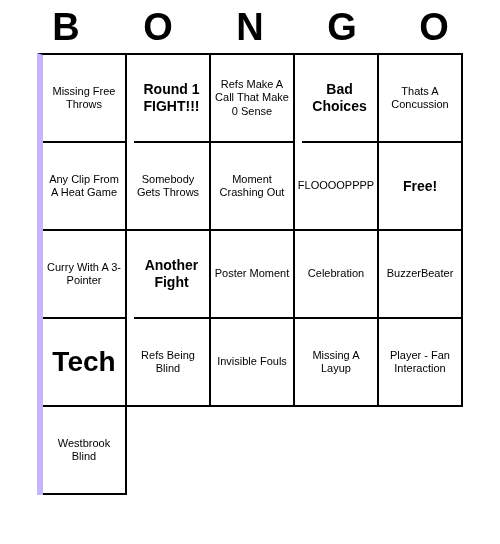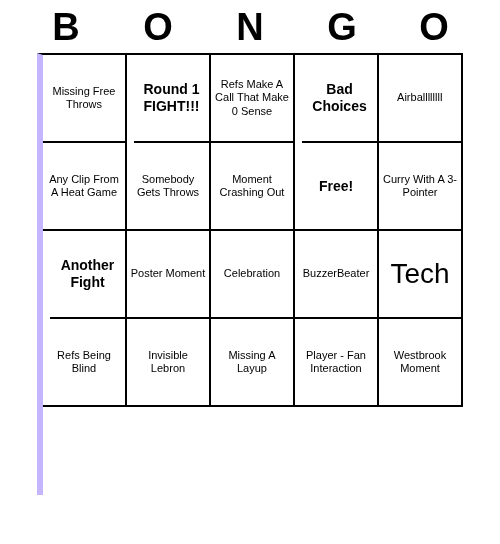--- a/index.html
+++ b/index.html
@@ -52,49 +52,50 @@
       font-size: 14px;
       font-weight: bold;
     }
     .cell.bold-large {
       font-size: 14px;
       font-weight: bold;
       margin-left: 7px;
     }
     .cell.tech-large {
       font-size: 28px;
-      font-weight: normal;
+      font-weight: bold;
     }
   </style>
 </head>
 <body>
 
 <div class="bingo-title">
 
 <span class="bingo-letter">B</span>
     <span class="bingo-letter">O</span>
     <span class="bingo-letter">N</span>
     <span class="bingo-letter">G</span>
     <span class="bingo-letter">O</span>
   </div>
 <div class="bingo-grid">
 
 <div class="cell">Missing Free Throws</div>
     <div class="cell bold-large">Round 1 FIGHT!!!</div>
     <div class="cell">Refs Make A Call That Make 0 Sense</div>
     <div class="cell bold-large">Bad Choices</div>
-    <div class="cell">AirballlllllI</div>
+    <div class="cell">Thats A Concussion</div>
     <div class="cell">Any Clip From A Heat Game</div>
     <div class="cell">Somebody Gets Throws</div>
     <div class="cell">Moment Crashing Out</div>
+    <div class="cell">FLOOOOPPPP</div>
     <div class="cell free">Free!</div>
     <div class="cell">Curry With A 3-Pointer</div>
     <div class="cell bold-large">Another Fight</div>
     <div class="cell">Poster Moment</div>
     <div class="cell">Celebration</div>
     <div class="cell">BuzzerBeater</div>
     <div class="cell tech-large">Tech</div>
     <div class="cell">Refs Being Blind</div>
-    <div class="cell">Invisible Lebron</div>
+    <div class="cell">Invisible Fouls</div>
     <div class="cell">Missing A Layup</div>
     <div class="cell">Player - Fan Interaction</div>
-    <div class="cell">Westbrook Moment</div>
+    <div class="cell">Westbrook Blind</div>
   </div>
 
 </body></html>

